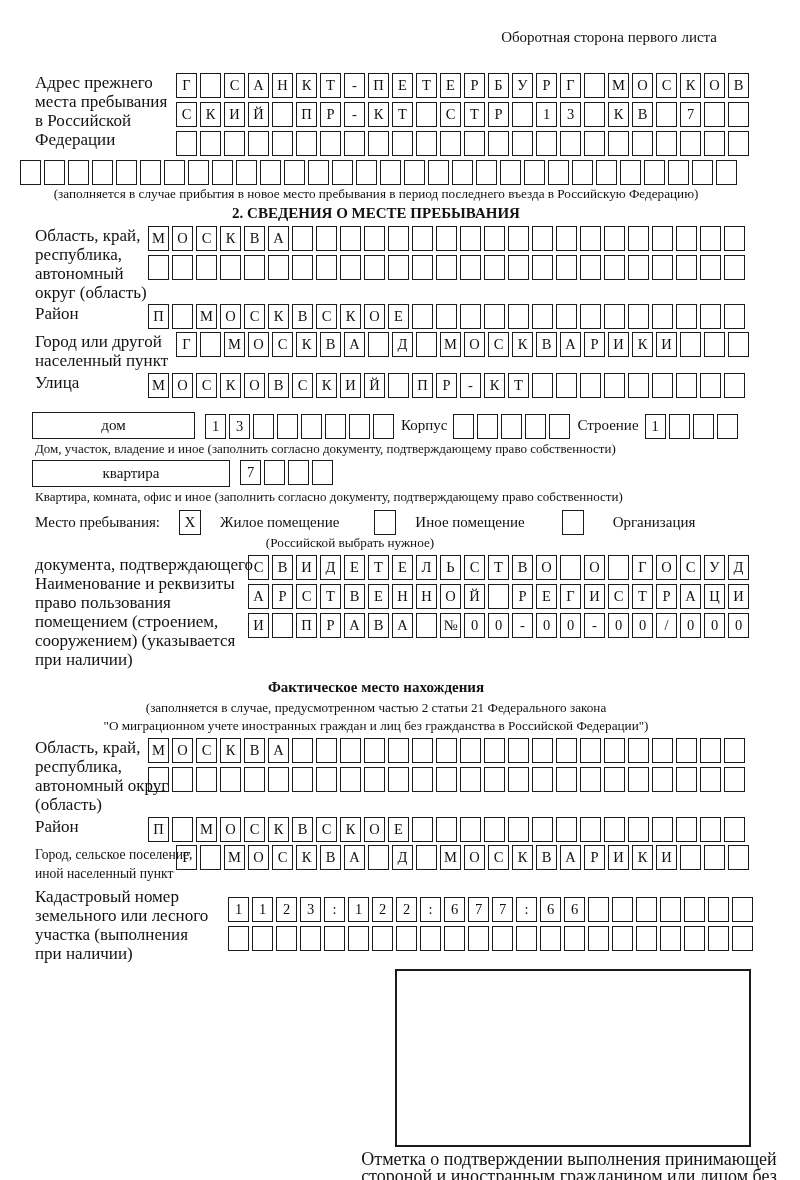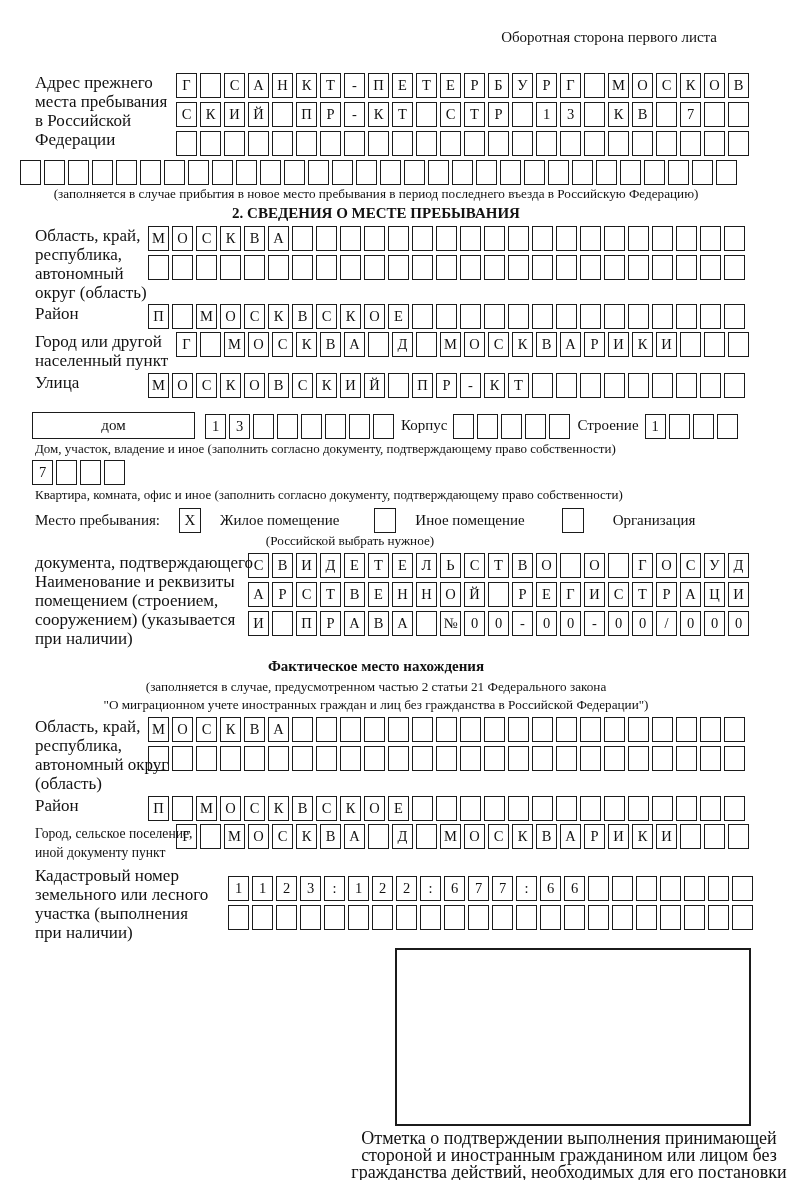--- a/index.html
+++ b/index.html
@@ -379,20 +379,21 @@
     <div class="cells">
         <span class="cell">1</span>
         <span class="cell"></span>
         <span class="cell"></span>
         <span class="cell"></span>
       </div>
   </div>
   <div class="cap-left">Дом, участок, владение и иное (заполнить согласно документу, подтверждающему право собственности)</div>
 
   <div class="row" style="margin-left:-3px;">
+    <div class="fieldbox kv-box">квартира</div>
     <div class="cells">
         <span class="cell">7</span>
         <span class="cell"></span>
         <span class="cell"></span>
         <span class="cell"></span>
       </div>
   </div>
   <div class="cap-left">Квартира, комната, офис и иное (заполнить согласно документу, подтверждающему право собственности)</div>
 
   <div class="row stay-row">
@@ -403,20 +404,21 @@
     <span class="opt" style="margin:0 26px 0 8px;">Иное помещение</span>
     <span class="chk"></span>
     <span class="opt" style="margin-left:18px;">Организация</span>
   </div>
   <div class="note-center">(Российской выбрать нужное)</div>
 
   <div class="row mt4">
     <div class="lbl w213">
         <div>документа, подтверждающего</div>
         <div>Наименование и реквизиты</div>
+        <div>право пользования</div>
         <div>помещением (строением,</div>
         <div>сооружением) (указывается</div>
         <div>при наличии)</div>
       </div>
     <div class="grid">
       <div class="cells">
           <span class="cell">С</span>
           <span class="cell">В</span>
           <span class="cell">И</span>
           <span class="cell">Д</span>
@@ -583,21 +585,21 @@
         <span class="cell"></span>
         <span class="cell"></span>
         <span class="cell"></span>
         <span class="cell"></span>
       </div>
   </div>
 
   <div class="row mt3">
     <div class="lbl w141" style="font-size:13.6px;">
         <div>Город, сельское поселение,</div>
-        <div>иной документу пункт</div>
+        <div>иной населенный пункт</div>
       </div>
     <div class="cells">
         <span class="cell">Г</span>
         <span class="cell"></span>
         <span class="cell">М</span>
         <span class="cell">О</span>
         <span class="cell">С</span>
         <span class="cell">К</span>
         <span class="cell">В</span>
         <span class="cell">А</span>

